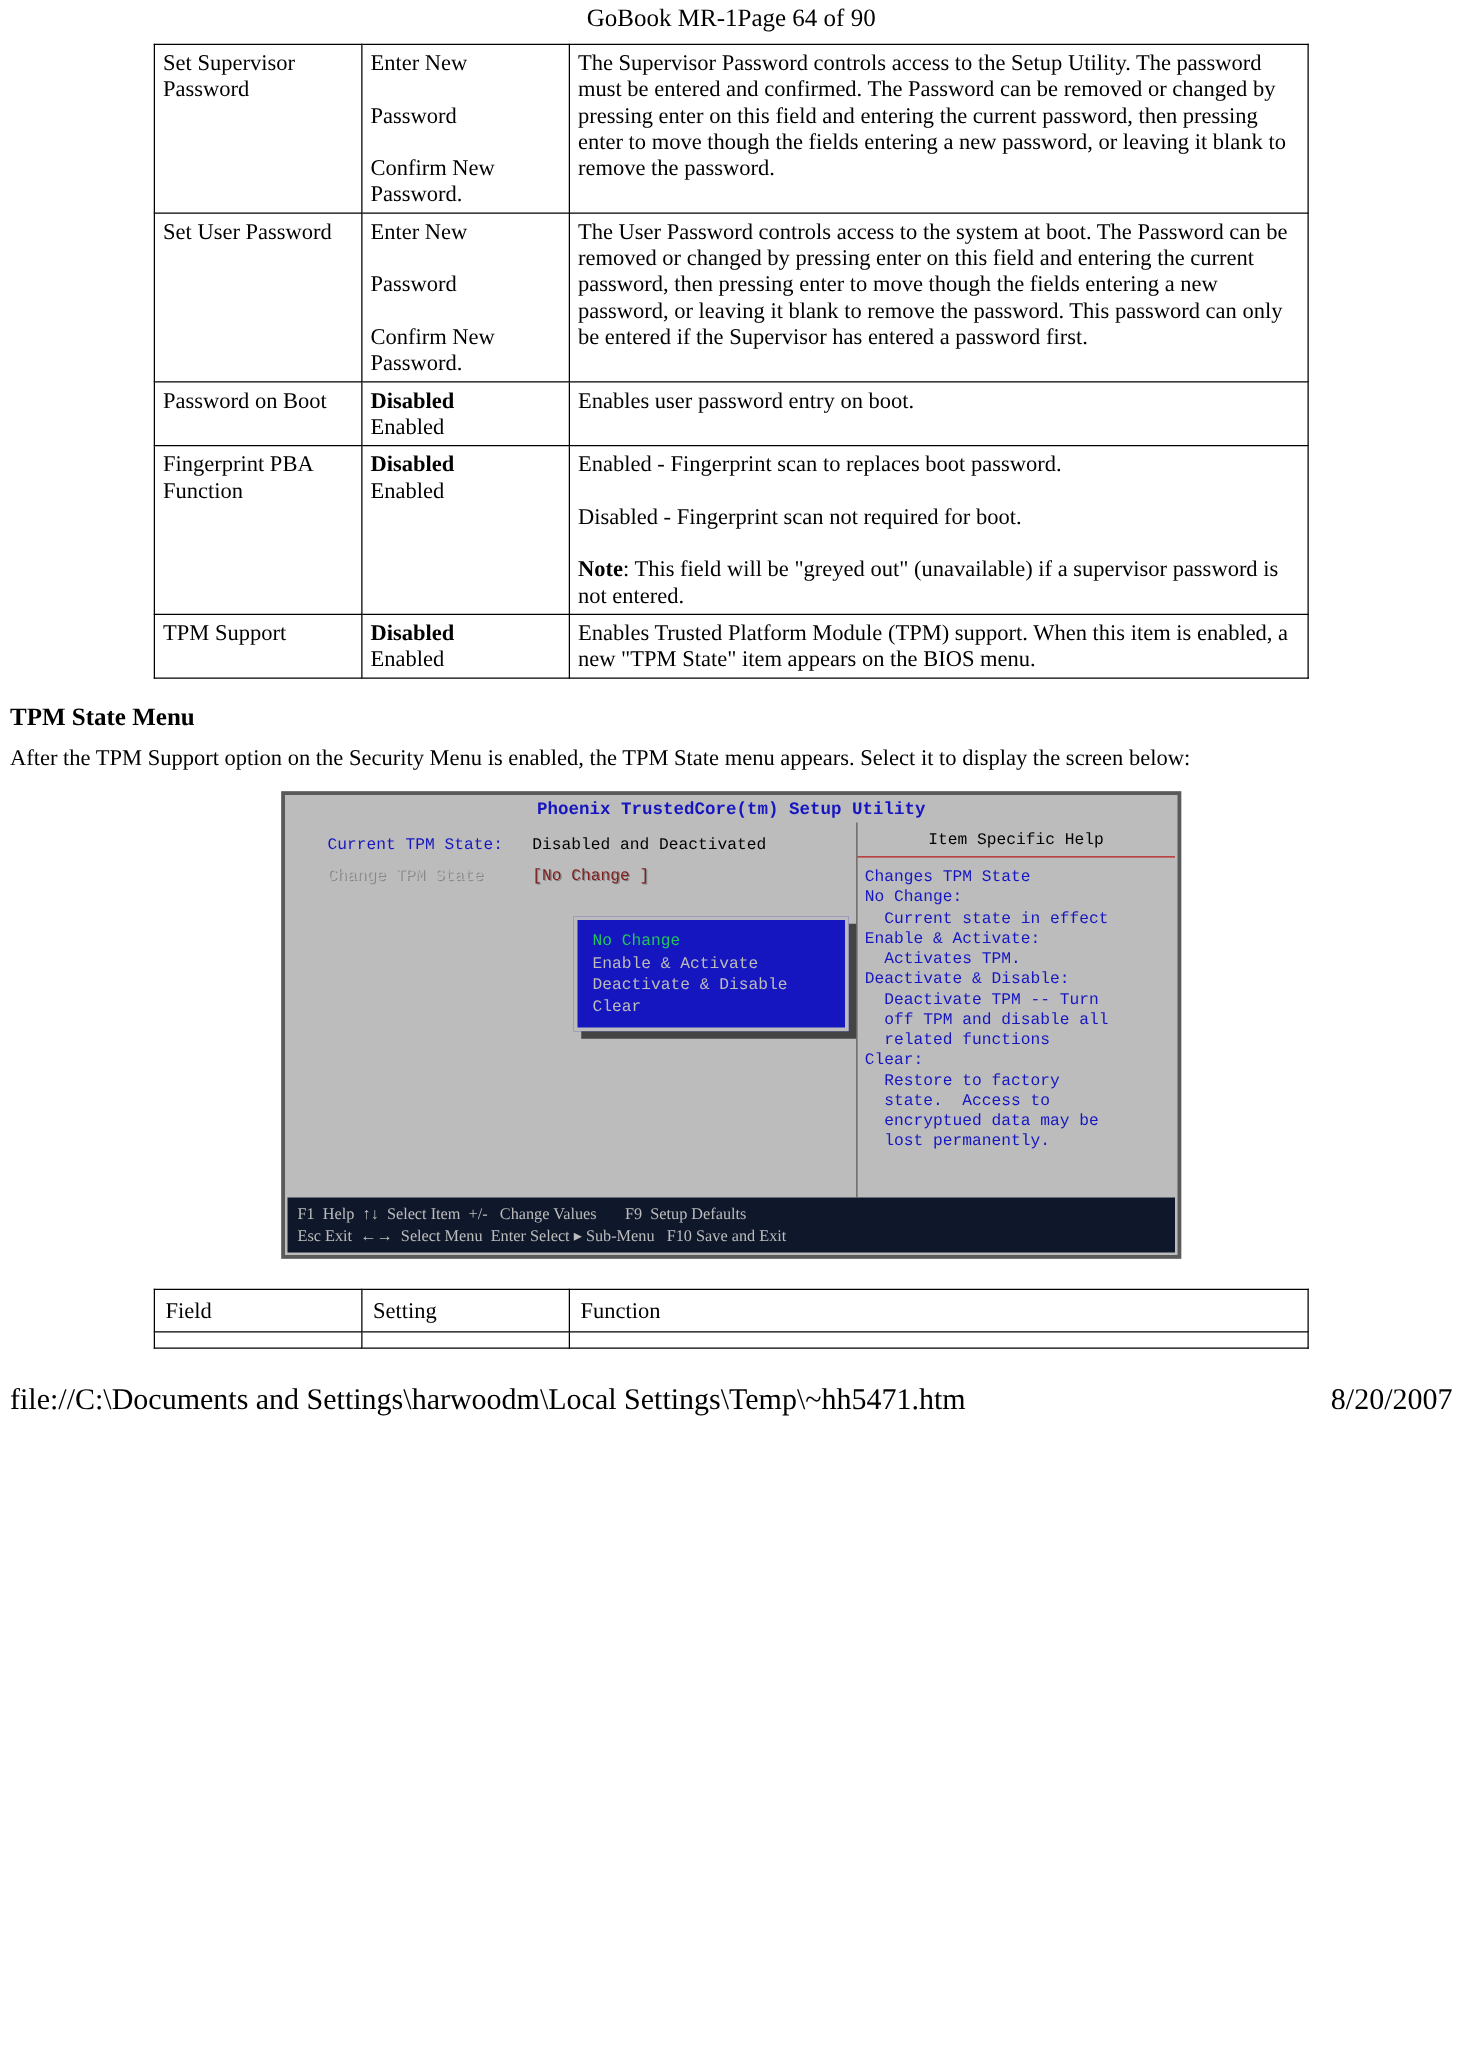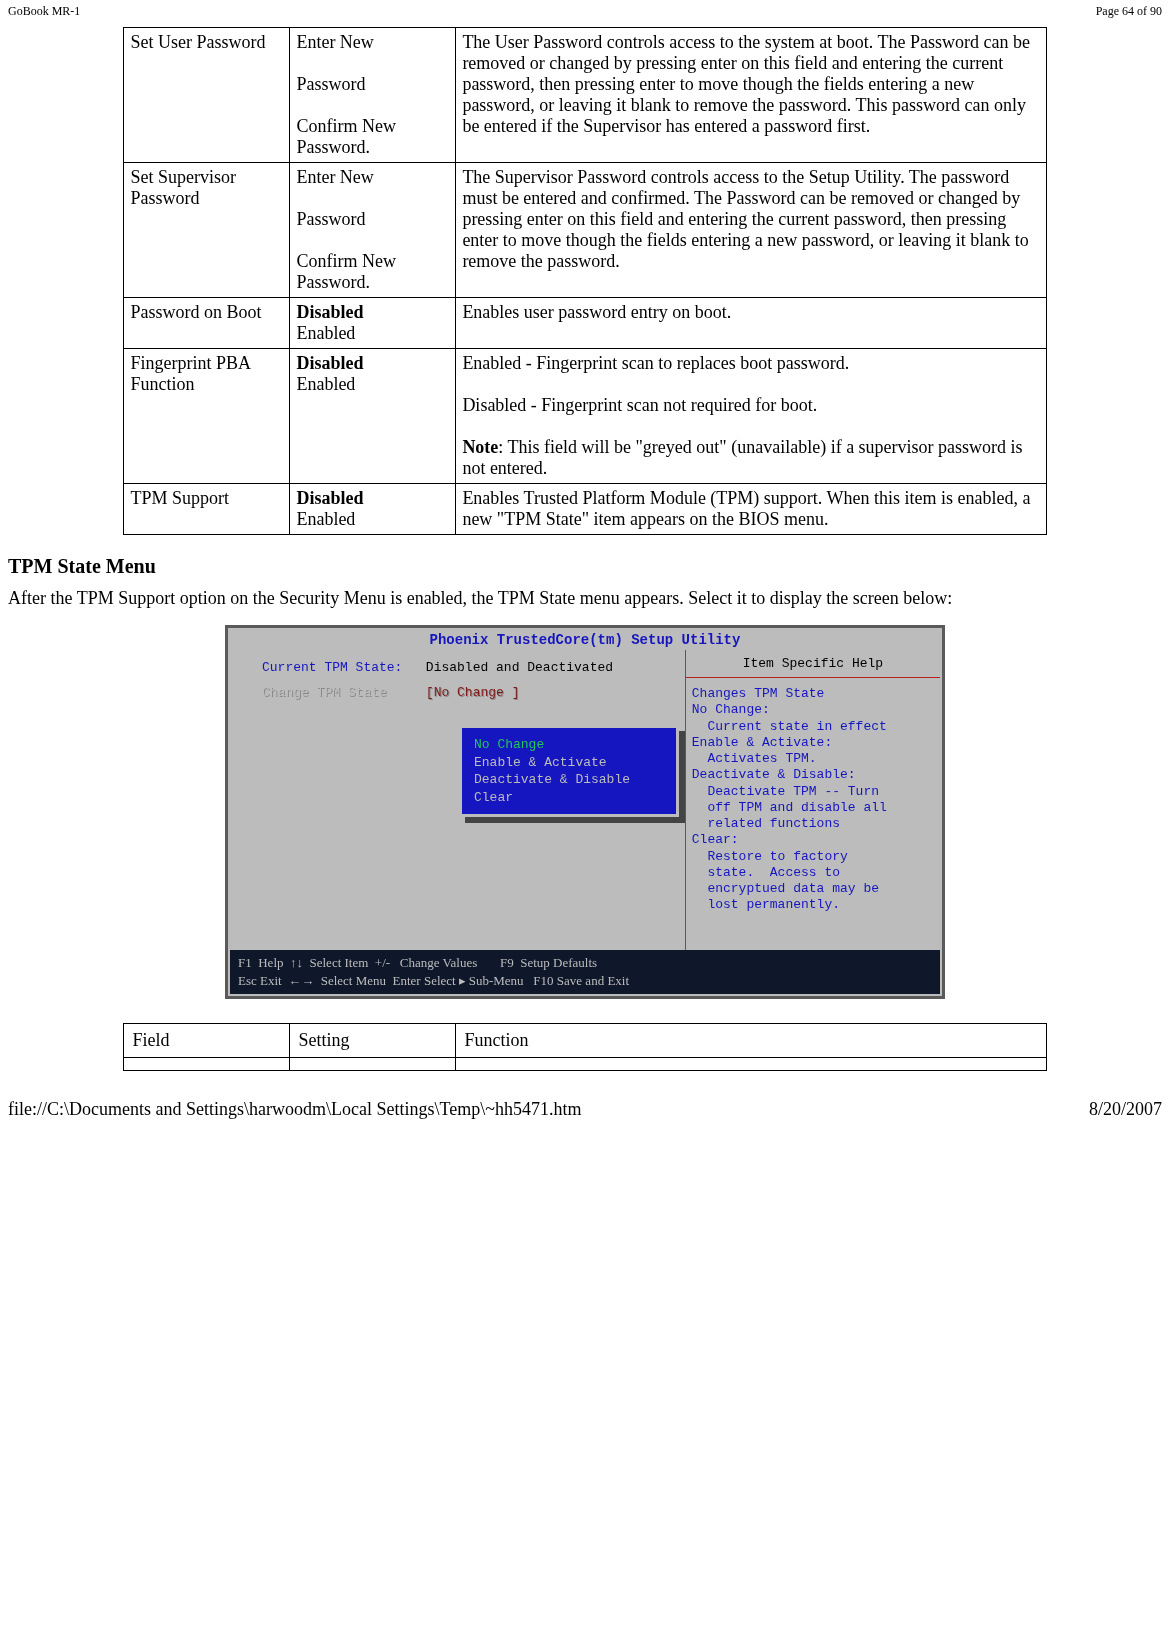--- a/index.html
+++ b/index.html
@@ -4,22 +4,22 @@
 <style>
   body {
     font-family: "Times New Roman", serif;
     font-size: 18px;
     margin: 0;
     padding: 4px 8px;
     color: #000;
   }
   .header {
     display: flex;
-    justify-content: space-between;
-    font-size: 12px;
+    justify-content: center;
+    font-size: 20px;
     margin-bottom: 8px;
   }
   table.doc-table {
     border-collapse: collapse;
     margin: 0 auto 20px auto;
     width: 80%;
   }
   table.doc-table td {
     border: 1px solid #000;
     padding: 4px 6px;
@@ -128,51 +128,51 @@
     width: 80%;
   }
   table.doc-table2 td {
     border: 1px solid #000;
     padding: 6px 8px;
     font-size: 18px;
   }
   .footer {
     display: flex;
     justify-content: space-between;
-    font-size: 18px;
+    font-size: 24px;
     margin-top: 28px;
   }
 </style>
 </head>
 <body>
 
 <div class="header">
   <span>GoBook MR-1</span>
   <span>Page 64 of 90</span>
 </div>
 
 <table class="doc-table">
   <tbody>
       <tr>
-    <td class="col1">Set User Password</td>
+    <td class="col1">Set Supervisor Password</td>
     <td class="col2">
       <span>Enter New</span><br><br>
       <span>Password</span><br><br>
       <span>Confirm New Password.</span>
     </td>
-    <td class="col3">The User Password controls access to the system at boot. The Password can be removed or changed  by pressing enter on this field and entering the current password, then pressing enter to move though the fields entering a new password, or leaving it blank to remove the password.  This password can only be entered if the Supervisor has entered a password first.</td>
-  </tr>
-  <tr>
-    <td class="col1">Set Supervisor Password</td>
+    <td class="col3">The Supervisor Password controls access to the Setup Utility.  The password must be entered and confirmed.  The Password can be removed or changed  by pressing enter on this field and entering the current password, then pressing enter to move though the fields entering a new password, or leaving it blank to remove the password.</td>
+  </tr>
+  <tr>
+    <td class="col1">Set User Password</td>
     <td class="col2">
       <span>Enter New</span><br><br>
       <span>Password</span><br><br>
       <span>Confirm New Password.</span>
     </td>
-    <td class="col3">The Supervisor Password controls access to the Setup Utility.  The password must be entered and confirmed.  The Password can be removed or changed  by pressing enter on this field and entering the current password, then pressing enter to move though the fields entering a new password, or leaving it blank to remove the password.</td>
+    <td class="col3">The User Password controls access to the system at boot. The Password can be removed or changed  by pressing enter on this field and entering the current password, then pressing enter to move though the fields entering a new password, or leaving it blank to remove the password.  This password can only be entered if the Supervisor has entered a password first.</td>
   </tr>
   <tr>
     <td class="col1">Password on Boot</td>
     <td class="col2">
       <b>Disabled</b><br>
       <span>Enabled</span>
     </td>
     <td class="col3">Enables user  password entry on boot.</td>
   </tr>
   <tr>

